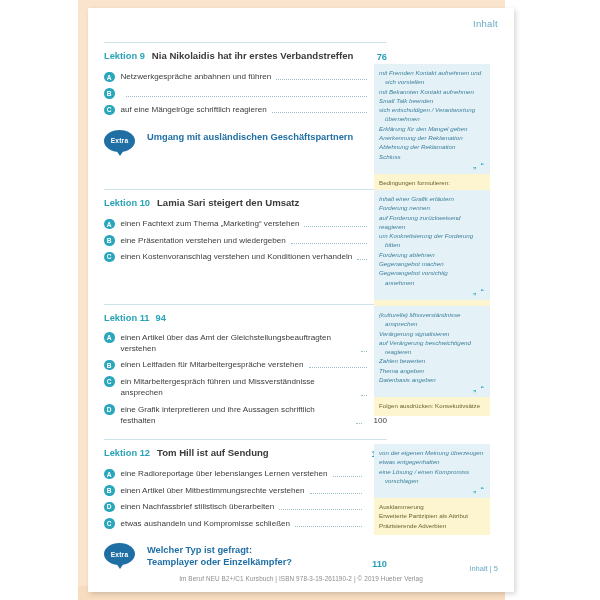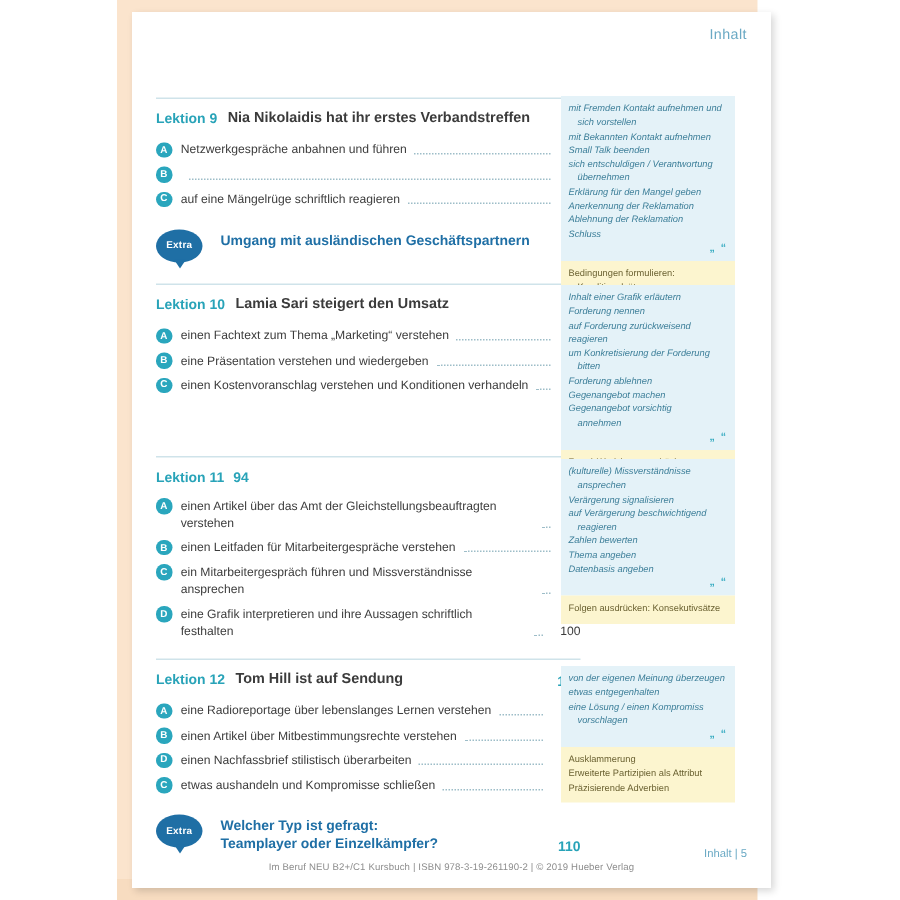--- a/index.html
+++ b/index.html
@@ -164,21 +164,21 @@
   <div class="frame-peach"></div>
   <div class="frame-peach-bottom"></div>
   <div class="page-shadow-edge"></div>
   <div class="right-white"></div>
   <div class="left-white"></div>
 
   <div class="page">
     <div class="page-header">Inhalt</div>
 
     <div class="content" id="content-col">
-        <div class="lesson-block" style="position: absolute; top: 0px; width: 283px; margin-top: 23px;">
+        <div class="lesson-block" style="position: absolute; top: 0px; width: 283px;">
           <div class="rule"></div>
           <div class="lesson-head">
             <span class="lesson-num">Lektion 9</span>
             <span class="lesson-title">Nia Nikolaidis hat ihr erstes Verbandstreffen</span>
             <span class="lesson-page">76</span>
           </div>
           <div class="item">
             <span class="badge">A</span>
             <span class="item-text">
               <span class="item-row-inner">

